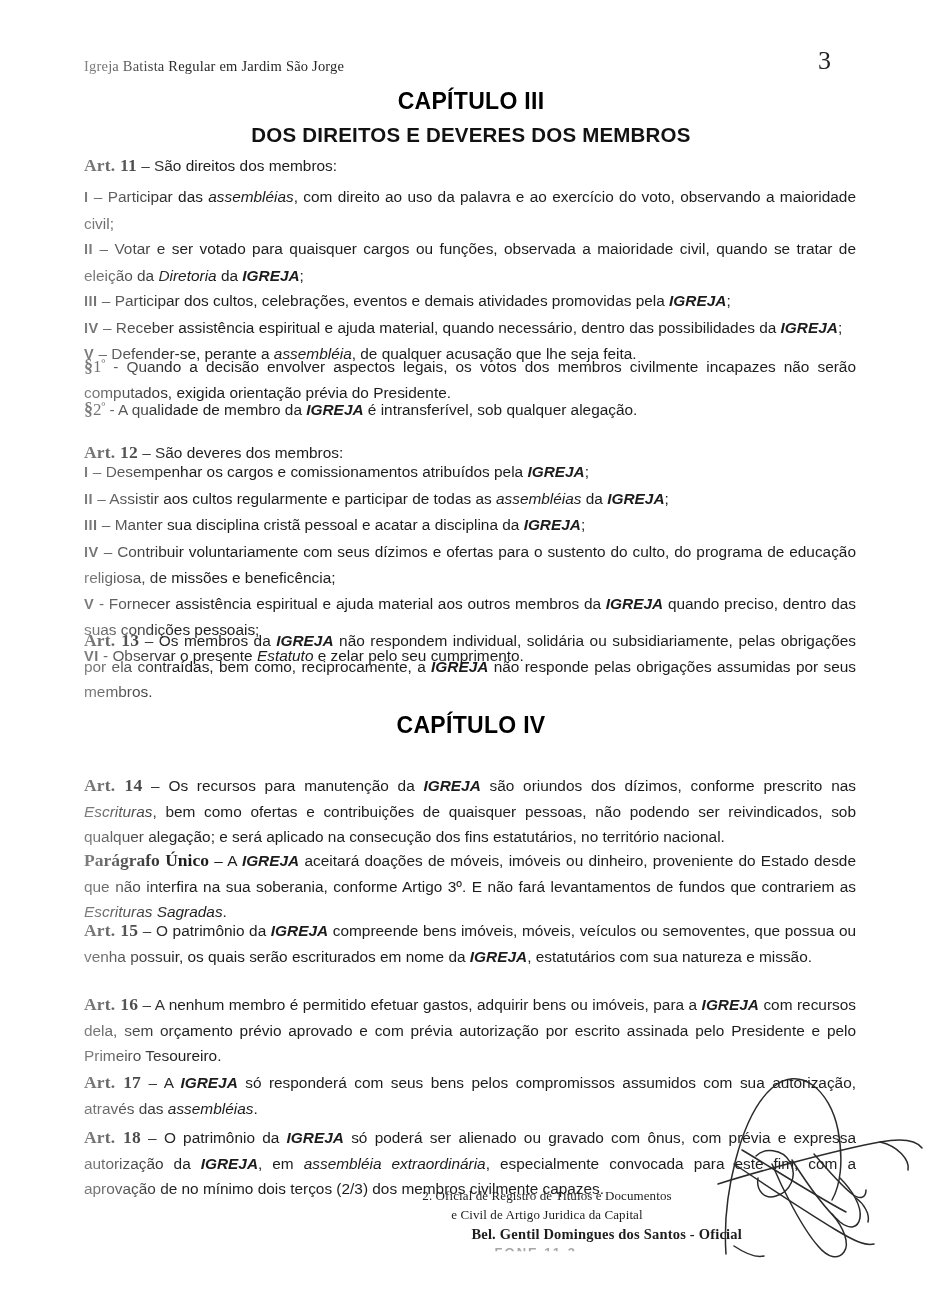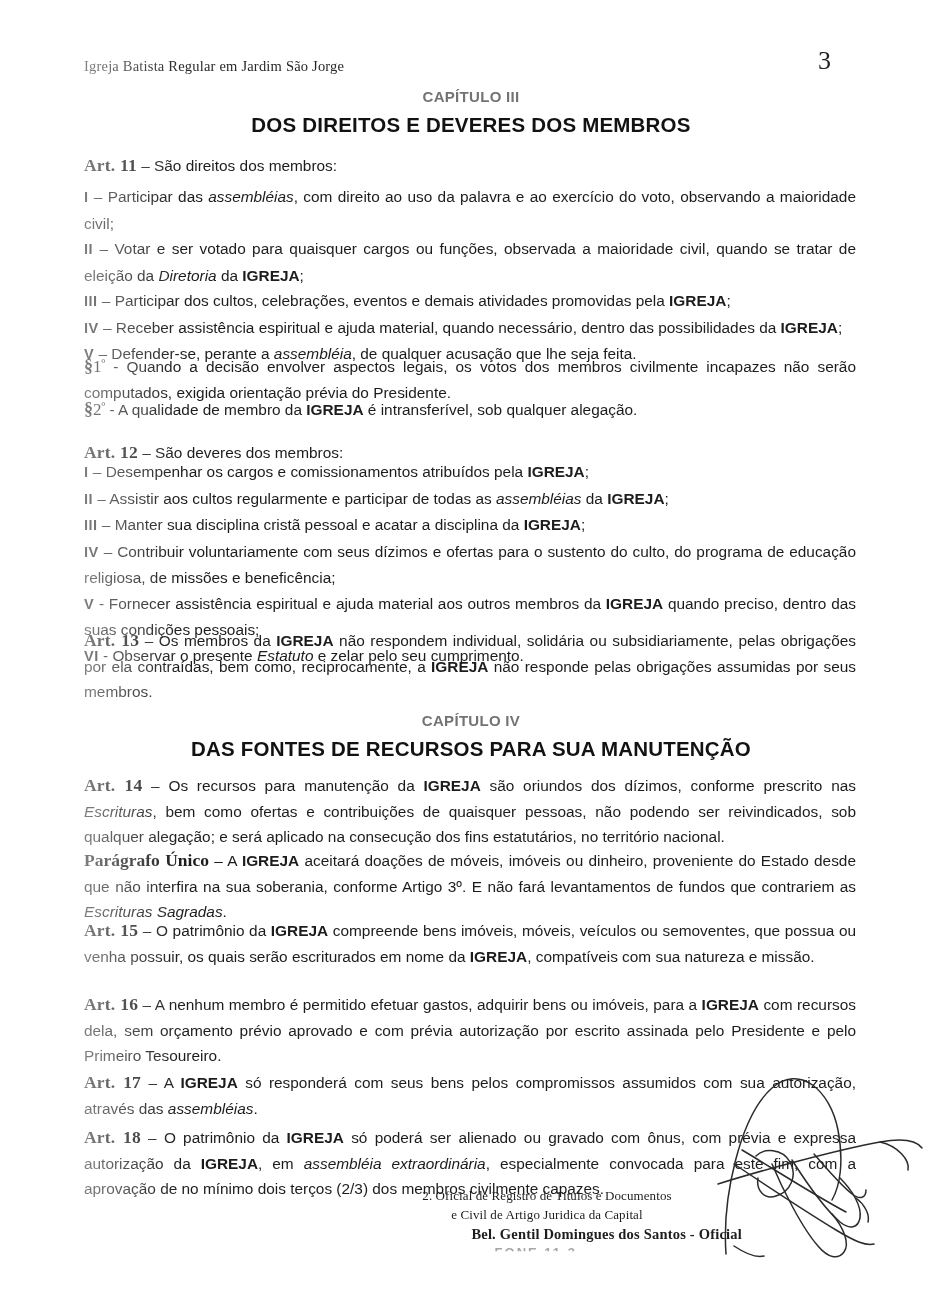--- a/index.html
+++ b/index.html
@@ -39,24 +39,24 @@
   }
 
   
   .chapter {
     position: absolute;
     left: 0;
     width: 942px;
     text-align: center;
   }
   .chapter .ch-line1 {
-    font-size: 15px;
+    font-size: 23px;
     font-weight: bold;
     letter-spacing: 0.3px;
-    color: #737373;
+    color: #000000;
     margin: 0 0 5px 0;
   }
   .chapter .ch-line2 {
     font-size: 20.5px;
     font-weight: bold;
     letter-spacing: 0.2px;
     color: #121212;
     margin: 8px;
   }
   #chapter-3 { top: 88px; }
@@ -95,21 +95,21 @@
     font-size: 17px;
   }
   .sup { font-size: 10px; vertical-align: super; }
 
   .roman {
     font-weight: bold;
     font-size: 14.5px;
     letter-spacing: 0.5px;
   }
   em.it { font-style: italic; }
-  strong.bi { font-weight: bold; }
+  strong.bi { font-weight: bold; font-style: italic; }
 
   .listline { display: block; text-align: justify; }
   .listline.nojust { text-align: left; }
 
   
   .stamp {
     position: absolute;
     left: 352px;
     top: 1186px;
     width: 390px;
@@ -224,33 +224,32 @@
 
     <span class="listline nojust"><span class="roman">VI</span><span> - Observar o presente </span><em class="it">Estatuto</em><span> e zelar pelo seu cumprimento.</span></span>
   </div>
 
   <div class="block justify" style="top:628px;">
     <span class="art-label">Art. 13</span><span> – Os membros da </span><strong class="bi">IGREJA</strong><span> não respondem individual, solidária ou subsidiariamente, pelas obrigações por ela contraídas, bem como, reciprocamente, a </span><strong class="bi">IGREJA</strong><span> não responde pelas obrigações assumidas por seus membros.</span>
   </div>
 
   <div class="chapter" id="chapter-4">
     <div class="ch-line1">CAPÍTULO IV</div>
-    <div class="ch-line2">DAS FONTES DE RECURSOS PARA SUA MANUTENÇÃO</div>
   </div>
 
   <div class="block justify" style="top:773px;">
     <span class="art-label">Art. 14</span><span> – Os recursos para manutenção da </span><strong class="bi">IGREJA</strong><span> são oriundos dos dízimos, conforme prescrito nas </span><em class="it">Escrituras</em><span>, bem como ofertas e contribuições de quaisquer pessoas, não podendo ser reivindicados, sob qualquer alegação; e será aplicado na consecução dos fins estatutários, no território nacional.</span>
   </div>
 
   <div class="block justify" style="top:848px;">
     <span class="par-label">Parágrafo Único</span><span> – A </span><strong class="bi">IGREJA</strong><span> aceitará doações de móveis, imóveis ou dinheiro, proveniente do Estado desde que não interfira na sua soberania, conforme Artigo 3º. E não fará levantamentos de fundos que contrariem as </span><em class="it">Escrituras Sagradas</em><span>.</span>
   </div>
 
   <div class="block justify" style="top:918px;">
-    <span class="art-label">Art. 15</span><span> – O patrimônio da </span><strong class="bi">IGREJA</strong><span> compreende bens imóveis, móveis, veículos ou semoventes, que possua ou venha possuir, os quais serão escriturados em nome da </span><strong class="bi">IGREJA</strong><span>, compatíveis com sua natureza e missão.</span>
+    <span class="art-label">Art. 15</span><span> – O patrimônio da </span><strong class="bi">IGREJA</strong><span> compreende bens imóveis, móveis, veículos ou semoventes, que possua ou venha possuir, os quais serão escriturados em nome da </span><strong class="bi">IGREJA</strong><span>, estatutários com sua natureza e missão.</span>
   </div>
 
   <div class="block justify" style="top:992px;">
     <span class="art-label">Art. 16</span><span> – A nenhum membro é permitido efetuar gastos, adquirir bens ou imóveis, para a </span><strong class="bi">IGREJA</strong><span> com recursos dela, sem orçamento prévio aprovado e com prévia autorização por escrito assinada pelo Presidente e pelo Primeiro Tesoureiro.</span>
   </div>
 
   <div class="block justify" style="top:1070px;">
     <span class="art-label">Art. 17</span><span> – A </span><strong class="bi">IGREJA</strong><span> só responderá com seus bens pelos compromissos assumidos com sua autorização, através das </span><em class="it">assembléias</em><span>.</span>
   </div>
 

